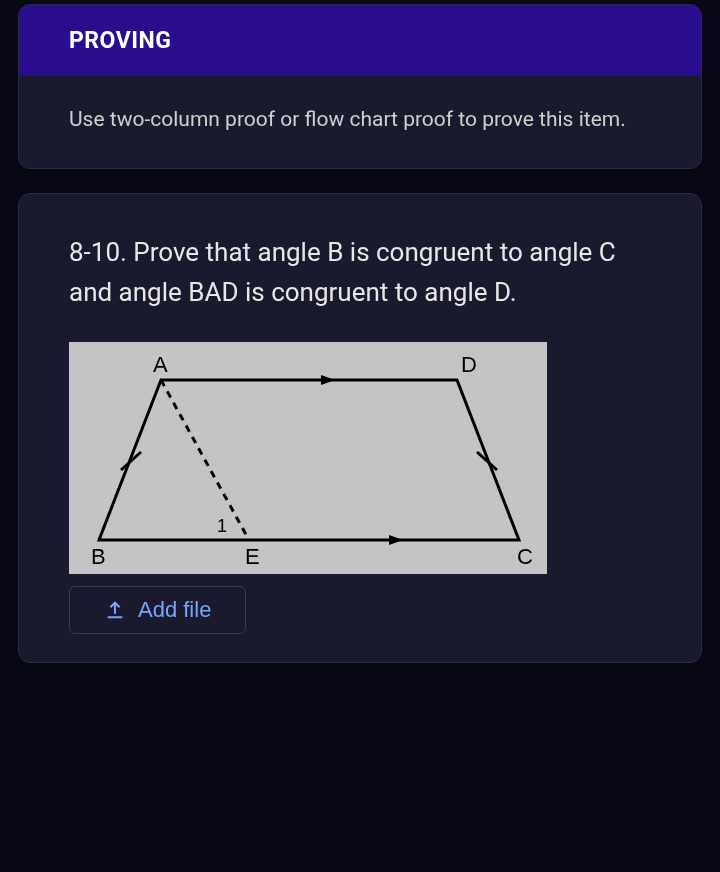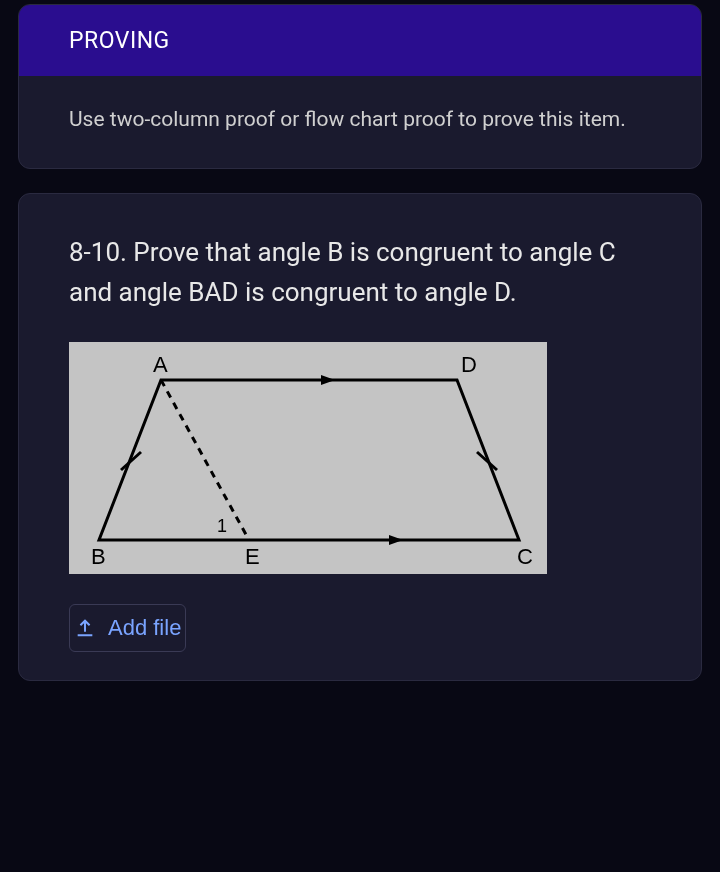--- a/index.html
+++ b/index.html
@@ -19,21 +19,21 @@
       overflow: hidden;
     }
     .card1 {
       margin-top: 4px;
     }
     .header-bar {
       background: #2a0d8f;
       padding: 22px 50px;
       color: #fff;
       font-size: 23px;
-      font-weight: 400;
+      font-weight: 700;
       letter-spacing: 0.5px;
     }
     .card-body {
       padding: 28px 50px 32px 50px;
       color: #d0d0d0;
       font-size: 21px;
       line-height: 1.5;
     }
     .card2 .card-body {
       color: #e8e8e8;
@@ -47,24 +47,24 @@
       height: 232px;
       background: #c0c0c0;
       display: block;
     }
     .add-file {
       display: inline-flex;
       align-items: center;
       gap: 12px;
       border: 1px solid #3a3a55;
       border-radius: 6px;
-      padding: 10px 4px;
+      padding: 10px 34px;
       color: #7aa4ff;
       font-size: 22px;
-      margin-top: 30px;
+      margin-top: 12px;
       cursor: pointer;
       background: transparent;
     }
     .upload-icon { display:inline-flex; }
   </style>
 </head>
 <body>
 
 <div class="card card1">
   <div class="header-bar">

